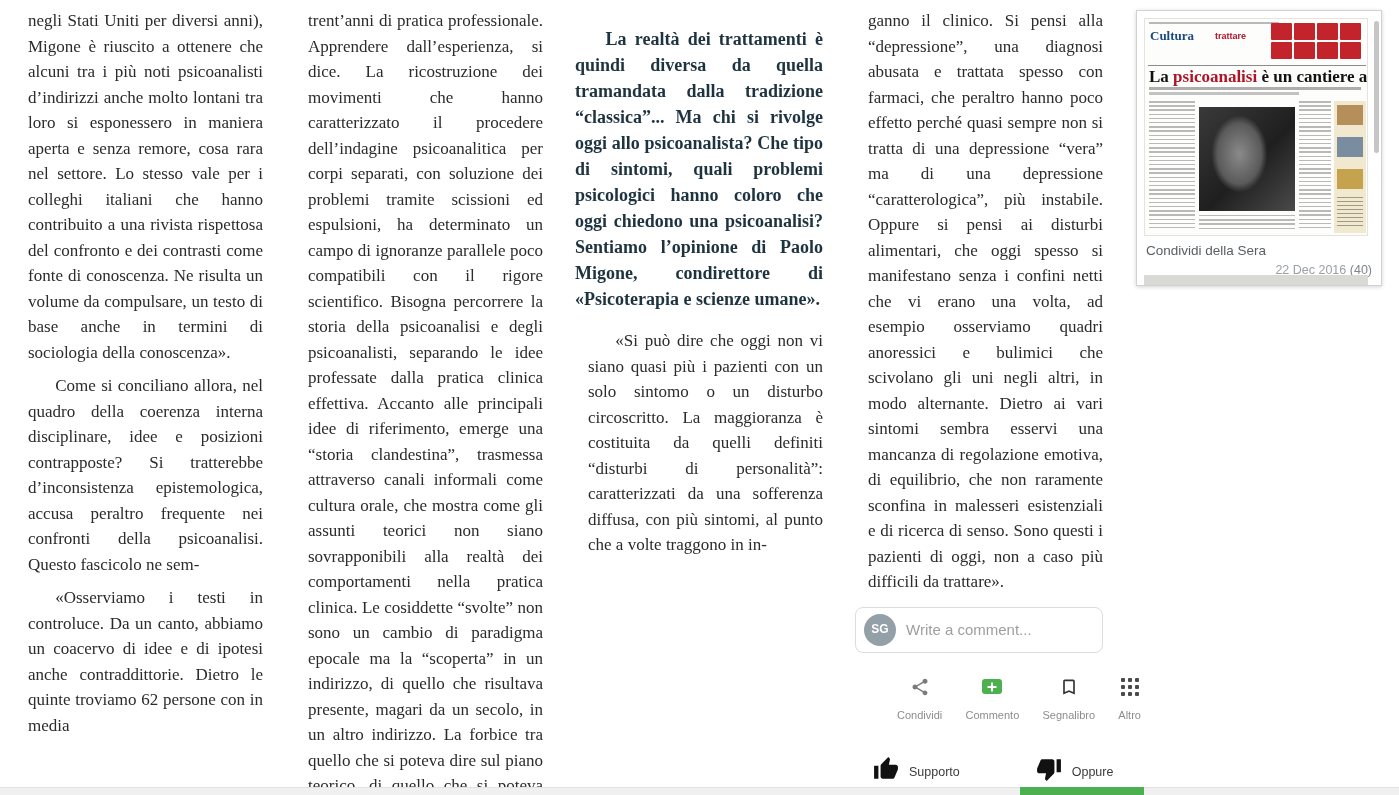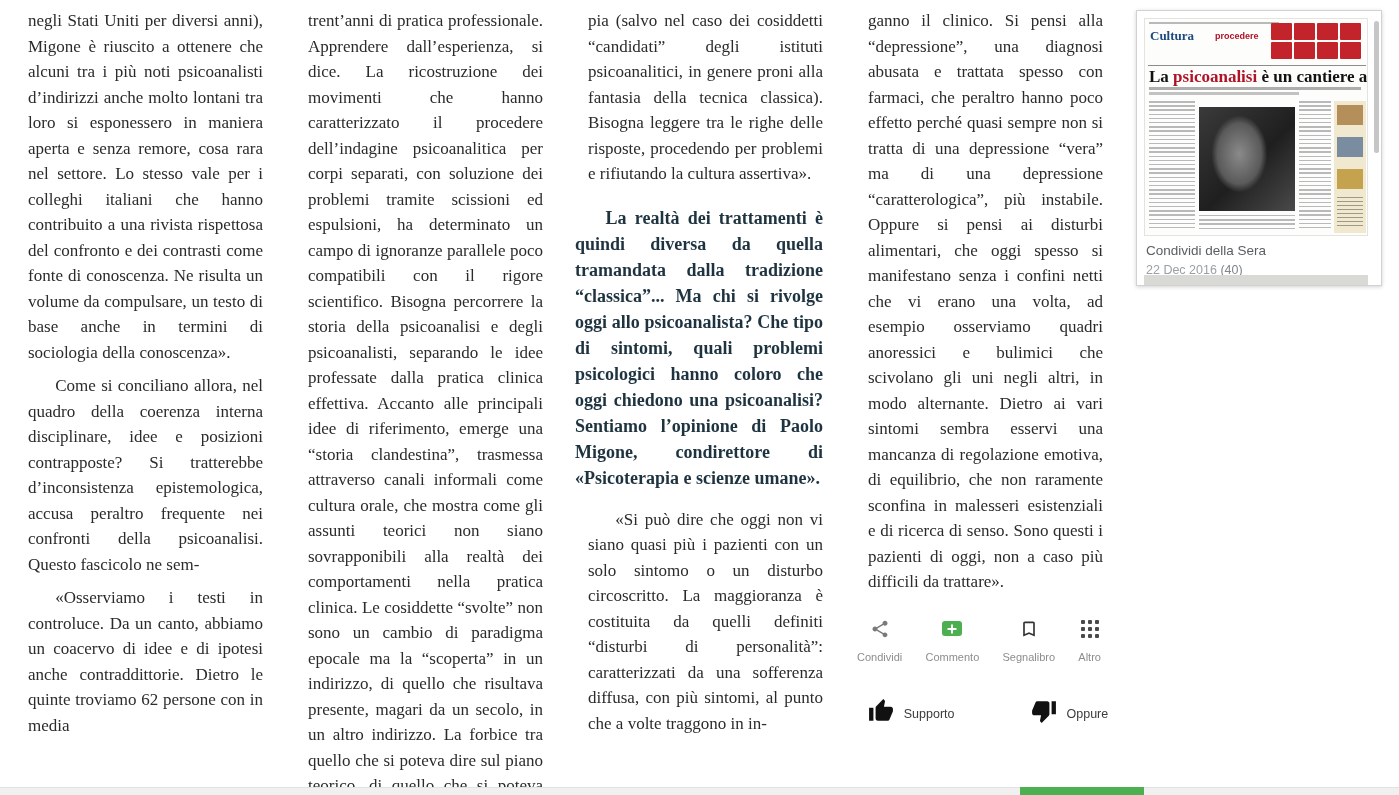--- a/index.html
+++ b/index.html
@@ -42,37 +42,37 @@
     display:flex; align-items:center; justify-content:center; flex:0 0 auto;
   }
   .comment-input {
     border:none; outline:none; flex:1; font-size:15px; color:#444;
     font-family:"Liberation Sans", sans-serif; background:transparent;
   }
   .comment-input::placeholder { color:#9e9e9e; }
 
   .actions-row {
     margin-top:24px; width:248px;
-    display:flex; justify-content:space-between; padding:0 2px;
+    display:flex; justify-content:space-between; padding:0 2px;margin-left:40px;
   }
   .action { display:flex; flex-direction:column; align-items:center; gap:6px; cursor:pointer; }
   .action .ico { height:20px; display:flex; align-items:center; justify-content:center; }
   .action .lbl { font-size:11px; color:#8d8d8d; }
 
   .plus-badge { width:20px; height:15px; background:#4caf50; border-radius:3px; position:relative; }
   .plus-badge::before, .plus-badge::after {
     content:""; position:absolute; background:#fff; left:50%; top:50%; transform:translate(-50%,-50%);
   }
   .plus-badge::before { width:9px; height:2px; }
   .plus-badge::after  { width:2px; height:9px; }
 
   .grid-dots { display:grid; grid-template-columns:repeat(3,4px); grid-template-rows:repeat(3,4px); gap:3px; }
   .grid-dots i { background:#4a4a4a; border-radius:1px; }
 
-  .vote-row { margin-top:28px; width:248px; display:flex; gap:76px; padding-left:18px;justify-content:center; }
+  .vote-row { margin-top:28px; width:248px; display:flex; gap:76px; padding-left:18px; }
   .vote { display:flex; align-items:center; gap:10px; cursor:pointer; }
   .vote .lbl { font-size:12.5px; color:#3c3c3c; }
 
   
   .source-card {
     position:absolute; left:1136px; top:10px; width:246px; height:276px;
     background:#fff; border:1px solid #d2d2d2; box-shadow:0 1px 4px rgba(0,0,0,.18);
     padding:7px 9px 0 7px; overflow:hidden;
   }
   .card-scrollbar { position:absolute; right:2px; top:10px; width:5px; height:132px; background:#c6c6c6; border-radius:3px; }
@@ -95,21 +95,21 @@
   .photo {
     background:
       radial-gradient(ellipse 40px 55px at 42% 45%, #8a8a8a 0%, #5a5a5a 55%, transparent 70%),
       linear-gradient(135deg, #3a3a3a 0%, #1f1f1f 55%, #4a4a4a 100%);
   }
   .side-strip { background:#f1e9cf; }
   .side-strip .ph { position:absolute; left:3px; width:26px; height:20px; }
 
   .card-caption { margin-top:7px; padding-left:2px; }
   .card-pub { font-size:13.5px; color:#5a5e62; }
-  .card-date { margin-top:5px; font-size:12.5px; color:#9aa0a6; }
+  .card-date { margin-top:5px; font-size:12.5px; color:#9aa0a6;text-align:right; }
   .card-date .pageref { color:#7f858a; }
   .card-next-page { position:absolute; left:7px; bottom:0; width:224px; height:10px; background:#d9d9d6; }
 
   
   .scroll-track {
     position:absolute; left:0; bottom:0; width:1399px; height:8px;
     background:#f0f0f0; border-top:1px solid #e2e2e2;
   }
   .scroll-thumb { position:absolute; left:1020px; bottom:0; width:124px; height:8px; background:#4caf50; cursor:pointer; }
 </style>
@@ -122,29 +122,32 @@
     <p>negli Stati Uniti per diversi anni), Migone è riuscito a ottenere che alcuni tra i più noti psicoanalisti d’indirizzi anche molto lontani tra loro si esponessero in maniera aperta e senza remore, cosa rara nel settore. Lo stesso vale per i colleghi italiani che hanno contribuito a una rivista rispettosa del confronto e dei contrasti come fonte di conoscenza. Ne risulta un volume da compulsare, un testo di base anche in termini di sociologia della conoscenza».</p>
     <p class="indent">Come si conciliano allora, nel quadro della coerenza interna disciplinare, idee e posizioni contrapposte? Si tratterebbe d’inconsistenza epistemologica, accusa peraltro frequente nei confronti della psicoanalisi. Questo fascicolo ne sem-</p>
     <p class="indent">«Osserviamo i testi in controluce. Da un canto, abbiamo un coacervo di idee e di ipotesi anche contraddittorie. Dietro le quinte troviamo 62 persone con in media</p>
   </div>
 
   <div class="col">
     <p>trent’anni di pratica professionale. Apprendere dall’esperienza, si dice. La ricostruzione dei movimenti che hanno caratterizzato il procedere dell’indagine psicoanalitica per corpi separati, con soluzione dei problemi tramite scissioni ed espulsioni, ha determinato un campo di ignoranze parallele poco compatibili con il rigore scientifico. Bisogna percorrere la storia della psicoanalisi e degli psicoanalisti, separando le idee professate dalla pratica clinica effettiva. Accanto alle principali idee di riferimento, emerge una “storia clandestina”, trasmessa attraverso canali informali come cultura orale, che mostra come gli assunti teorici non siano sovrapponibili alla realtà dei comportamenti nella pratica clinica. Le cosiddette “svolte” non sono un cambio di paradigma epocale ma la “scoperta” in un indirizzo, di quello che risultava presente, magari da un secolo, in un altro indirizzo. La forbice tra quello che si poteva dire sul piano teorico, di quello che si poteva dire di aver fatto e di quello che accadeva nella realtà dei trattamenti è molto am-</p>
   </div>
 
   <div class="col">
-    <p>pia (salvo nel caso dei cosiddetti “candidati” degli istituti psicoanalitici, in genere proni alla fantasia della tecnica classica). Bisogna leggere tra le righe delle risposte, procedendo per problemi e rifiutando la cultura assertiva».</p>
     <p class="bold-question">La realtà dei trattamenti è quindi diversa da quella tramandata dalla tradizione “classica”... Ma chi si rivolge oggi allo psicoanalista? Che tipo di sintomi, quali problemi psicologici hanno coloro che oggi chiedono una psicoanalisi? Sentiamo l’opinione di Paolo Migone, condirettore di «Psicoterapia e scienze umane».</p>
     <p class="indent">«Si può dire che oggi non vi siano quasi più i pazienti con un solo sintomo o un disturbo circoscritto. La maggioranza è costituita da quelli definiti “disturbi di personalità”: caratterizzati da una sofferenza diffusa, con più sintomi, al punto che a volte traggono in in-</p>
   </div>
 
   <div class="col">
     <p>ganno il clinico. Si pensi alla “depressione”, una diagnosi abusata e trattata spesso con farmaci, che peraltro hanno poco effetto perché quasi sempre non si tratta di una depressione “vera” ma di una depressione “caratterologica”, più instabile. Oppure si pensi ai disturbi alimentari, che oggi spesso si manifestano senza i confini netti che vi erano una volta, ad esempio osserviamo quadri anoressici e bulimici che scivolano gli uni negli altri, in modo alternante. Dietro ai vari sintomi sembra esservi una mancanza di regolazione emotiva, di equilibrio, che non raramente sconfina in malesseri esistenziali e di ricerca di senso. Sono questi i pazienti di oggi, non a caso più difficili da trattare».</p>
 
     <div class="interact">
+      <div class="comment-row">
+        <div class="avatar">SG</div>
+        <input class="comment-input" type="text" placeholder="Write a comment..." style="">
+      </div>
 
       <div class="actions-row">
         <div class="action">
           <span class="ico">
             <svg width="20" height="20" viewBox="0 0 24 24">
                 <path fill="#7a7a7a" d="M18 16.08c-.76 0-1.44.3-1.96.77L8.91 12.7c.05-.23.09-.46.09-.7s-.04-.47-.09-.7l7.05-4.11c.54.5 1.25.81 2.04.81 1.66 0 3-1.34 3-3s-1.34-3-3-3-3 1.34-3 3c0 .24.04.47.09.7L8.04 9.81C7.5 9.31 6.79 9 6 9c-1.66 0-3 1.34-3 3s1.34 3 3 3c.79 0 1.5-.31 2.04-.81l7.12 4.16c-.05.21-.08.43-.08.65 0 1.61 1.31 2.92 2.92 2.92 1.61 0 2.92-1.31 2.92-2.92s-1.31-2.92-2.92-2.92z"></path>
               </svg>
           </span>
           <span class="lbl">Condividi</span>
         </div>
@@ -205,21 +208,21 @@
   </div>
 </div>
 
 <div class="source-card">
 
   <div class="thumb">
 
     <div class="t-abs tl" style="left:4px; top:3px; width:130px; height:4px;"></div>
 
     <span class="t-abs section" style="left:5px; top:9px;">Cultura</span>
-    <span class="t-abs supplement" style="left:70px; top:12px;">procedere</span>
+    <span class="t-abs supplement" style="left:70px; top:12px;">trattare</span>
 
     <div class="t-abs promo-tiles" style="left:126px; top:4px;">
       <i></i>
         <i></i>
         <i></i>
         <i></i>
         <i></i>
         <i></i>
         <i></i>
         <i></i>

